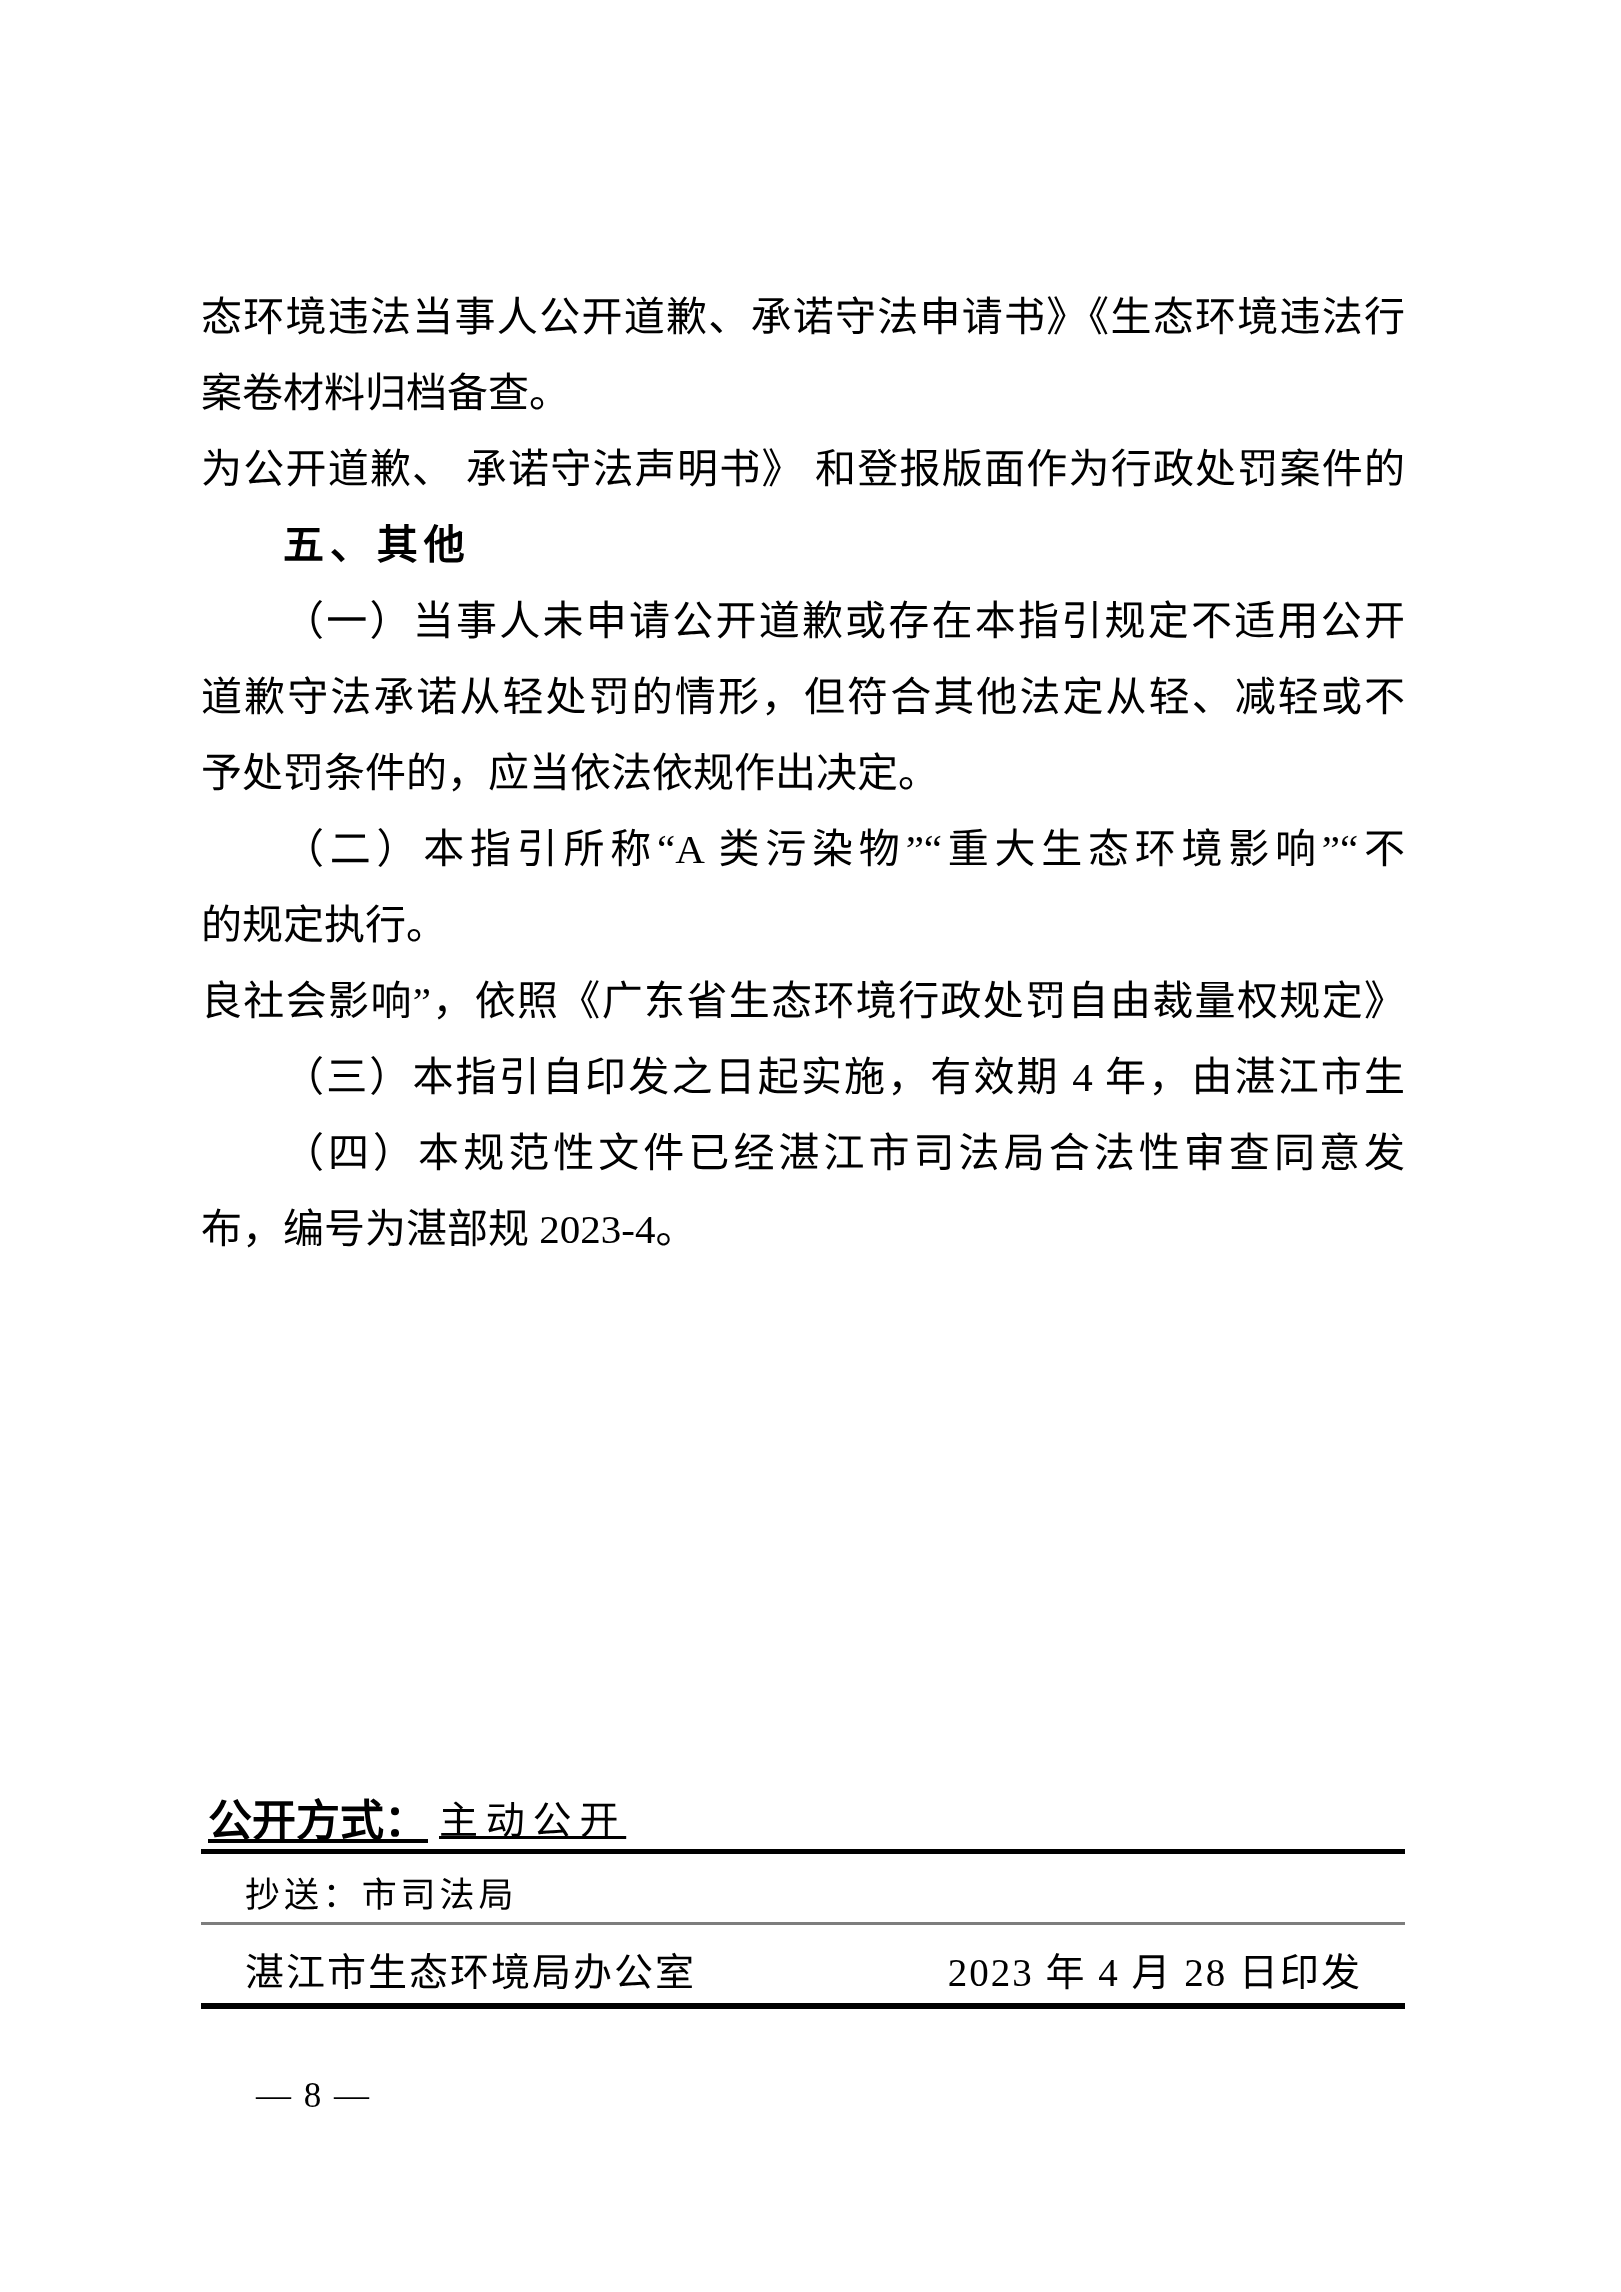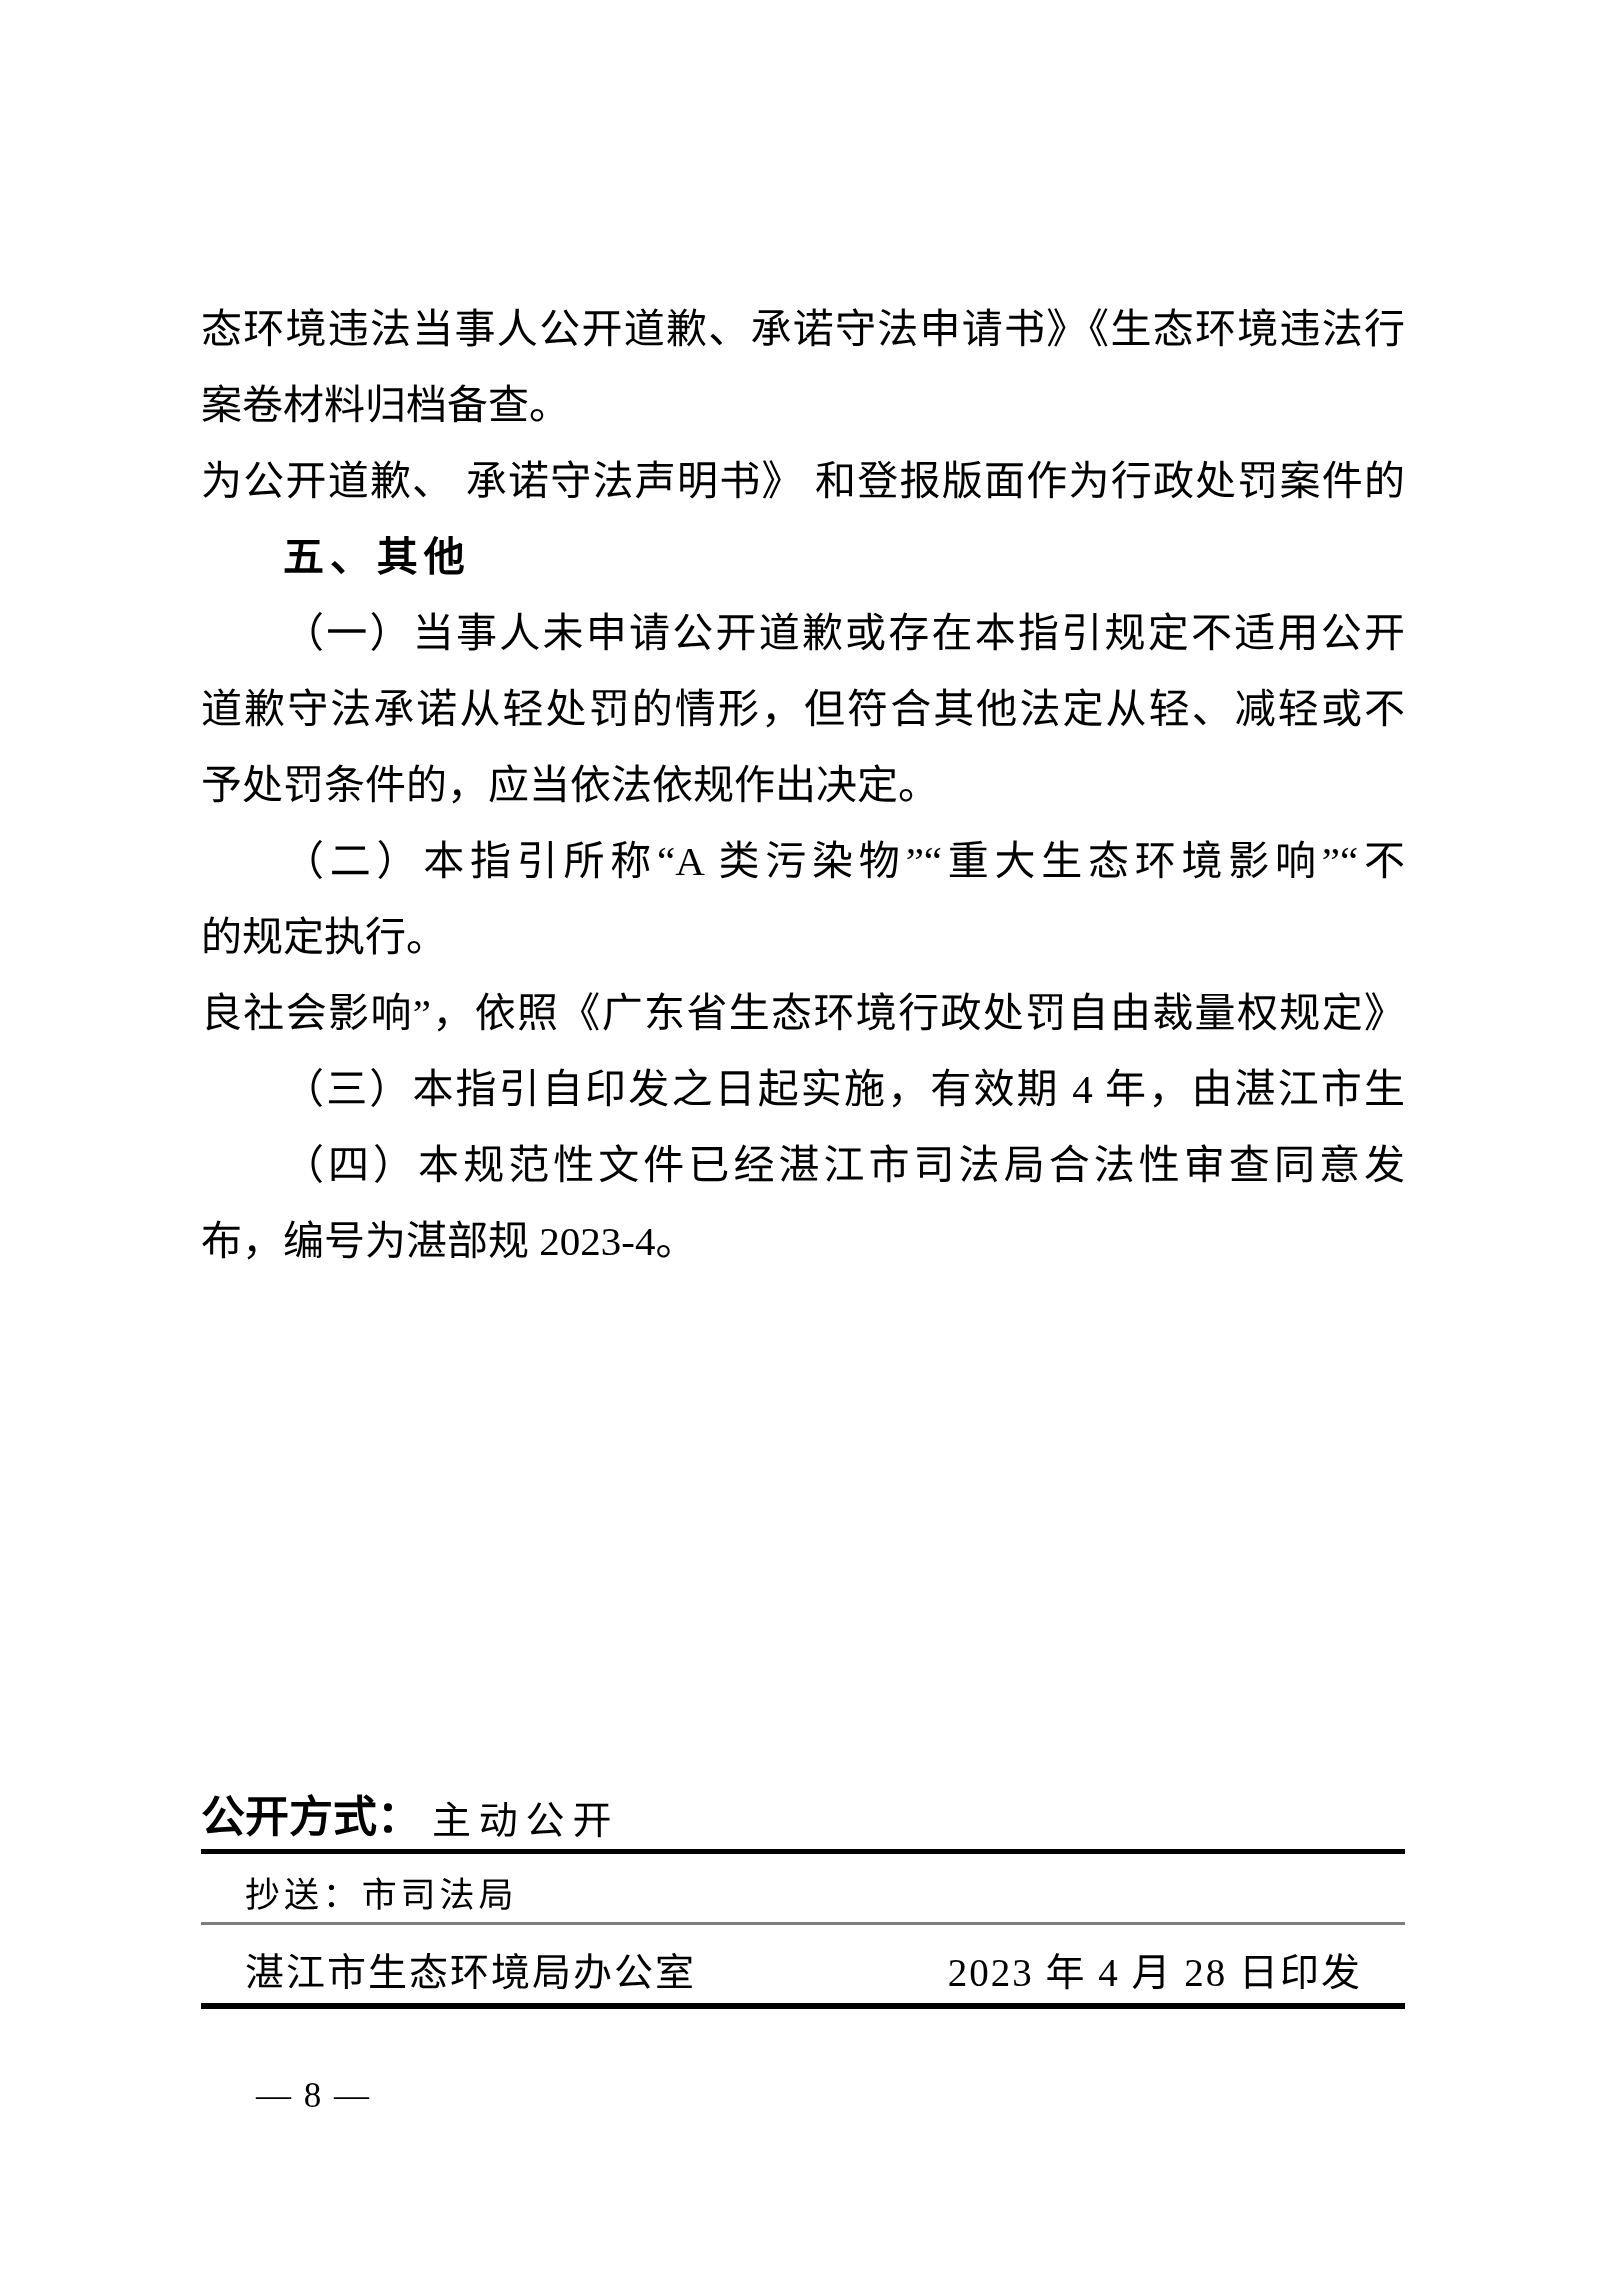--- a/index.html
+++ b/index.html
@@ -8,21 +8,21 @@
     width:1621px;height:2293px;
     margin:0 auto;
     background:#ffffff;
     color:#000000;
     font-family:"Liberation Serif","DejaVu Serif",serif;
     overflow:hidden;
   }
   
   .doc-body{
     position:absolute;
-    left:201px;top:291px;
+    left:201px;top:279px;
     width:1204px;
   }
   .line{
     height:76px;
     line-height:76px;
     font-size:41px;
     overflow:hidden;
     white-space:nowrap;
   }
   .justify{
@@ -33,23 +33,23 @@
   .indent{padding-left:82px;}
   .heading{
     font-weight:700;
     font-family:"Liberation Sans","DejaVu Sans",sans-serif;
     padding-left:82px;
     letter-spacing:5.9px;
   }
   
   .pub-row{
     position:absolute;
-    left:201px;top:1788px;
+    left:208px;top:1788px;
     height:57px;
-    display:flex;align-items:flex-end;
+    display:flex;align-items:center;text-decoration:underline;
   }
   .pub-label{
     font-size:44px;font-weight:700;
     font-family:"Liberation Sans","DejaVu Sans",sans-serif;
   }
   .pub-value{
     font-size:39px;
     margin-left:11px;
     letter-spacing:7.8px;
   }

